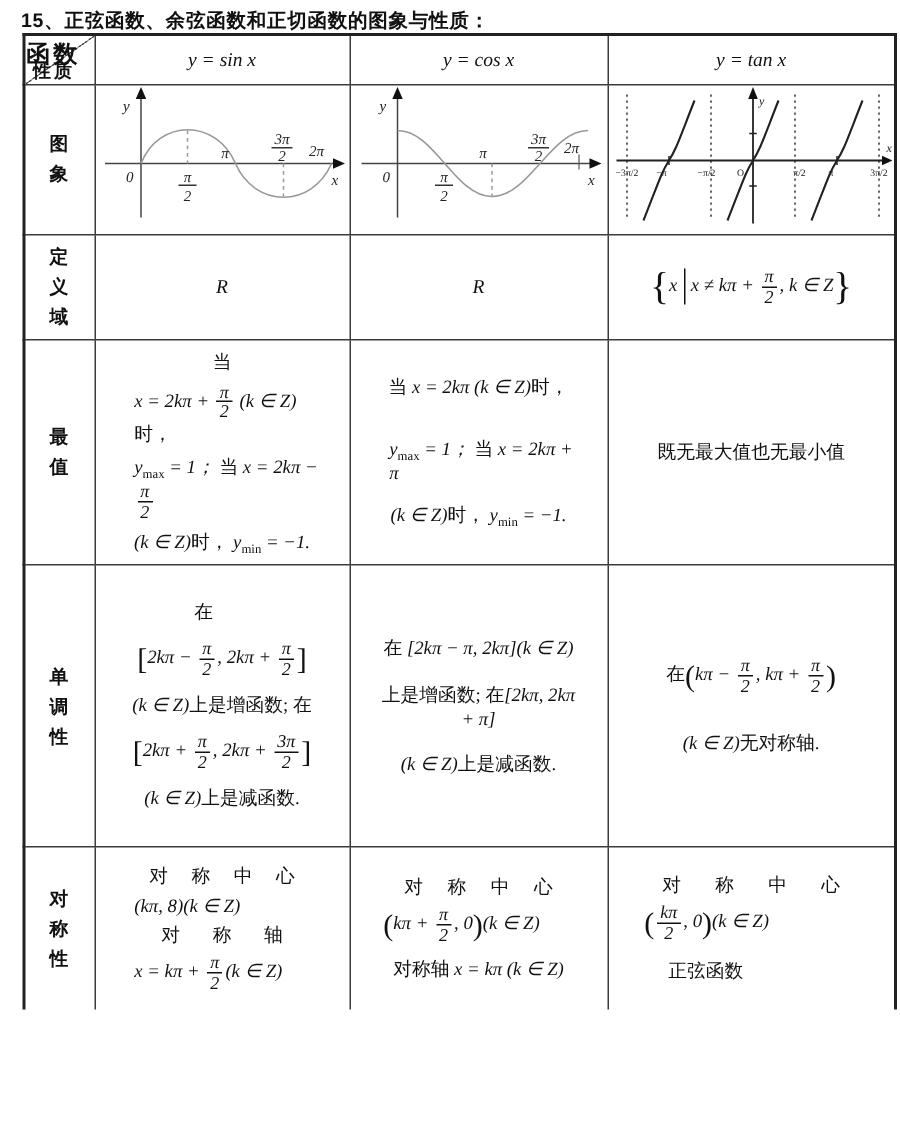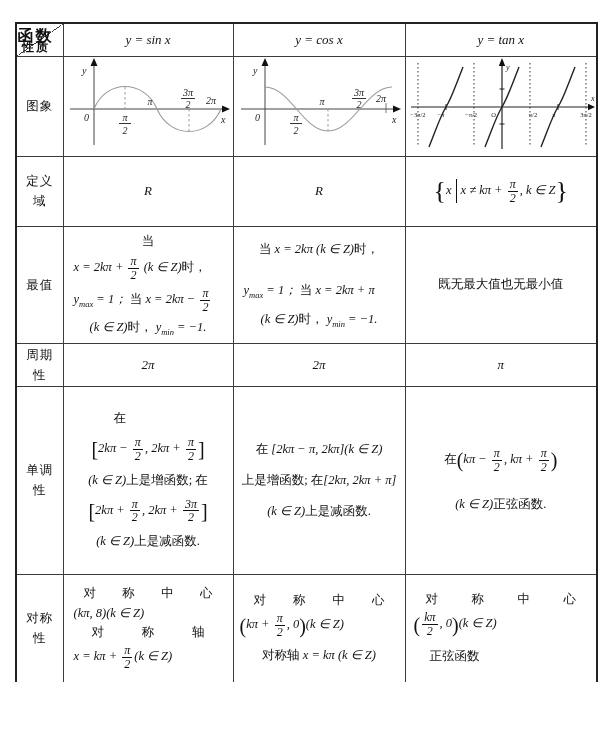--- a/index.html
+++ b/index.html
@@ -4,34 +4,34 @@
 <style>
   *{margin:0;padding:0;box-sizing:border-box}
   html,body{width:600px;height:750px;background:#fff}
   body{font-family:"Liberation Serif",serif;color:#111}
   .page{position:relative;width:600px;height:750px;background:#fff;overflow:hidden}
   .title{position:absolute;left:14px;top:5px;font-size:13px;font-weight:bold;
          font-family:"Liberation Sans",sans-serif;letter-spacing:.5px}
   table.tbl{position:absolute;left:15px;top:22px;width:581px;border-collapse:collapse;
             table-layout:fixed;border:2px solid #222;border-bottom:none;background:#fff}
   td{border:1px solid #3c3c3c;vertical-align:middle;text-align:center;
-     font-size:12.5px;padding:1px 0;overflow:hidden}
+     font-size:12.5px;padding:1px 16px;overflow:hidden}
   tr.last td{border-bottom:none}
-  .lbl{font-weight:400;white-space:pre-line;letter-spacing:1px;line-height:1.6}
+  .lbl{font-weight:700;white-space:pre-line;letter-spacing:1px;line-height:1.6}
   .corner{position:relative;padding:0;
     background:linear-gradient(to bottom right,transparent 49.3%,#3c3c3c 49.3%,#3c3c3c 50.7%,transparent 50.7%)}
   .c-fn{position:absolute;top:2px;right:9px;font-weight:600;letter-spacing:2px;font-size:16px}
   .c-prop{position:absolute;bottom:0;left:5px;font-weight:600;letter-spacing:2px;font-size:12px}
   .m{font-style:italic;font-family:"Liberation Serif",serif}
   .cn{font-style:normal}
   .fr{display:inline-block;vertical-align:middle;text-align:center;margin:0 2px;
       font-style:italic;font-size:12px;line-height:1.08}
   .fr .n{display:block;border-bottom:1px solid #111;padding:0 2px}
   .fr .d{display:block}
-  .sb{font-size:8.5px;font-style:italic}
+  .sb{font-size:8.5px;}
   .bd{font-style:normal;font-weight:400;vertical-align:middle;line-height:.9;display:inline-block}
   .bd20{font-size:20px}
   .bd26{font-size:26px}
   .vbar{display:inline-block;width:0;border-left:1px solid #111;height:24px;
         vertical-align:middle;margin:0 4px}
   .ln{margin:4px 2px}
   .xln{margin:5px 2px}
   .mln{margin:9px 2px}
   .syln{margin:3px 2px}
   .left{text-align:left}
@@ -40,20 +40,21 @@
   .f13{font-size:13px}
   .graph-cell{padding:0}
   svg text{font-family:"Liberation Serif",serif;font-style:italic;fill:#222}
   .t10{font-size:10px}.t8{font-size:8px}.t65{font-size:6.5px;font-style:normal}
 </style>
 </head>
 <body>
 
 <div class="page">
 
+  <div class="title">15、正弦函数、余弦函数和正切函数的图象与性质：</div>
 
   <table class="tbl">
     <colgroup>
         <col style="width:47px">
         <col style="width:170px">
         <col style="width:172px">
         <col style="width:192px">
       </colgroup>
 
     <tbody>
@@ -196,27 +197,20 @@
         <div class="xln">
           <span class="m">(k ∈ Z)</span><span class="cn">时，</span>
           <span class="m">y</span><sub class="sb">min</sub>
           <span class="m">= −1.</span>
         </div>
       </td>
 
       <td class="cn">既无最大值也无最小值</td>
     </tr>
 
-    <tr style="height:30px">
-      <td class="lbl">周期
-性</td>
-      <td class="m f13">2π</td>
-      <td class="m f13">2π</td>
-      <td class="m f13">π</td>
-    </tr>
 
 
     <tr style="height:188px">
       <td class="lbl">单调
 性</td>
 
       <td>
         <div class="mln left pl48 cn">在</div>
         <div class="mln">
           <span class="bd bd20">[</span><span class="m">2kπ −</span>
@@ -249,21 +243,21 @@
         </div>
       </td>
 
       <td>
         <div class="ln" style="margin-bottom:23px">
           <span class="cn">在</span><span class="bd bd20">(</span><span class="m">kπ −</span>
           <span class="fr"><span class="n">π</span><span class="d">2</span></span><span class="m">, kπ +</span>
           <span class="fr"><span class="n">π</span><span class="d">2</span></span><span class="bd bd20">)</span>
         </div>
         <div class="ln">
-          <span class="m">(k ∈ Z)</span><span class="cn">正弦函数.</span>
+          <span class="m">(k ∈ Z)</span><span class="cn">无对称轴.</span>
         </div>
       </td>
     </tr>
 
     <tr class="last" style="height:108px">
       <td class="lbl">对称
 性</td>
 
       <td>
         <div class="syln cn spread">对 称 中 心</div>

